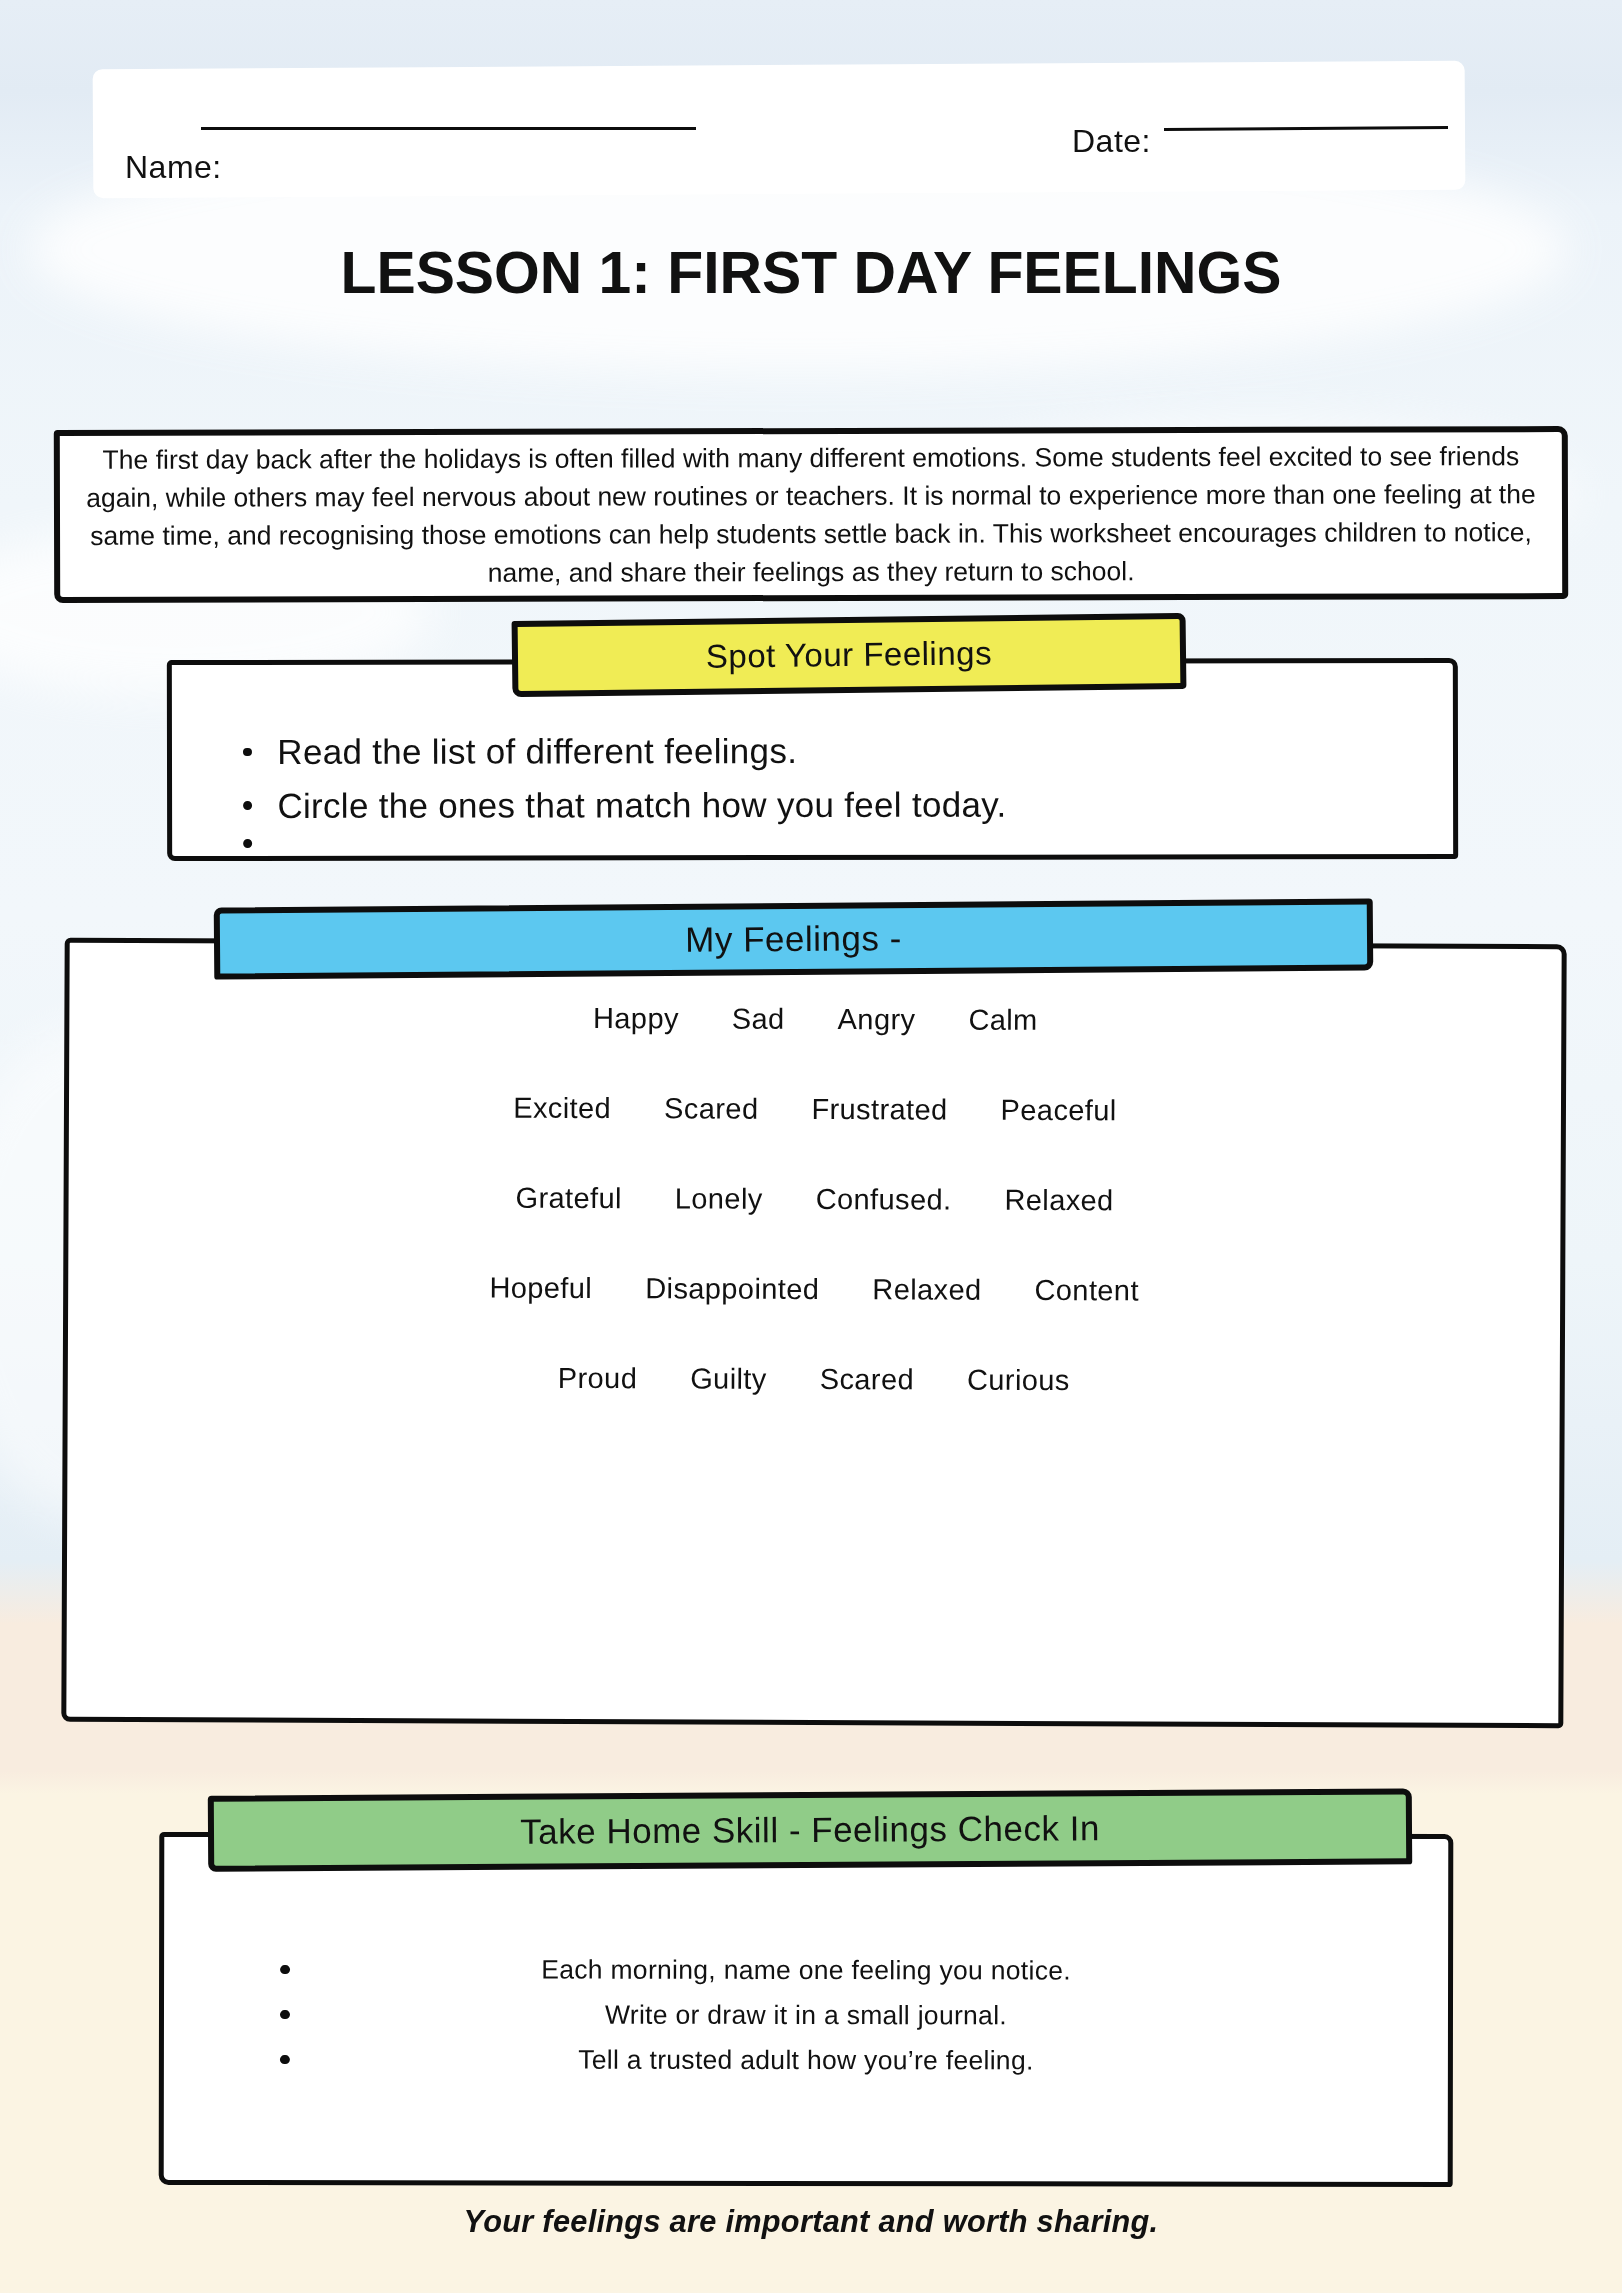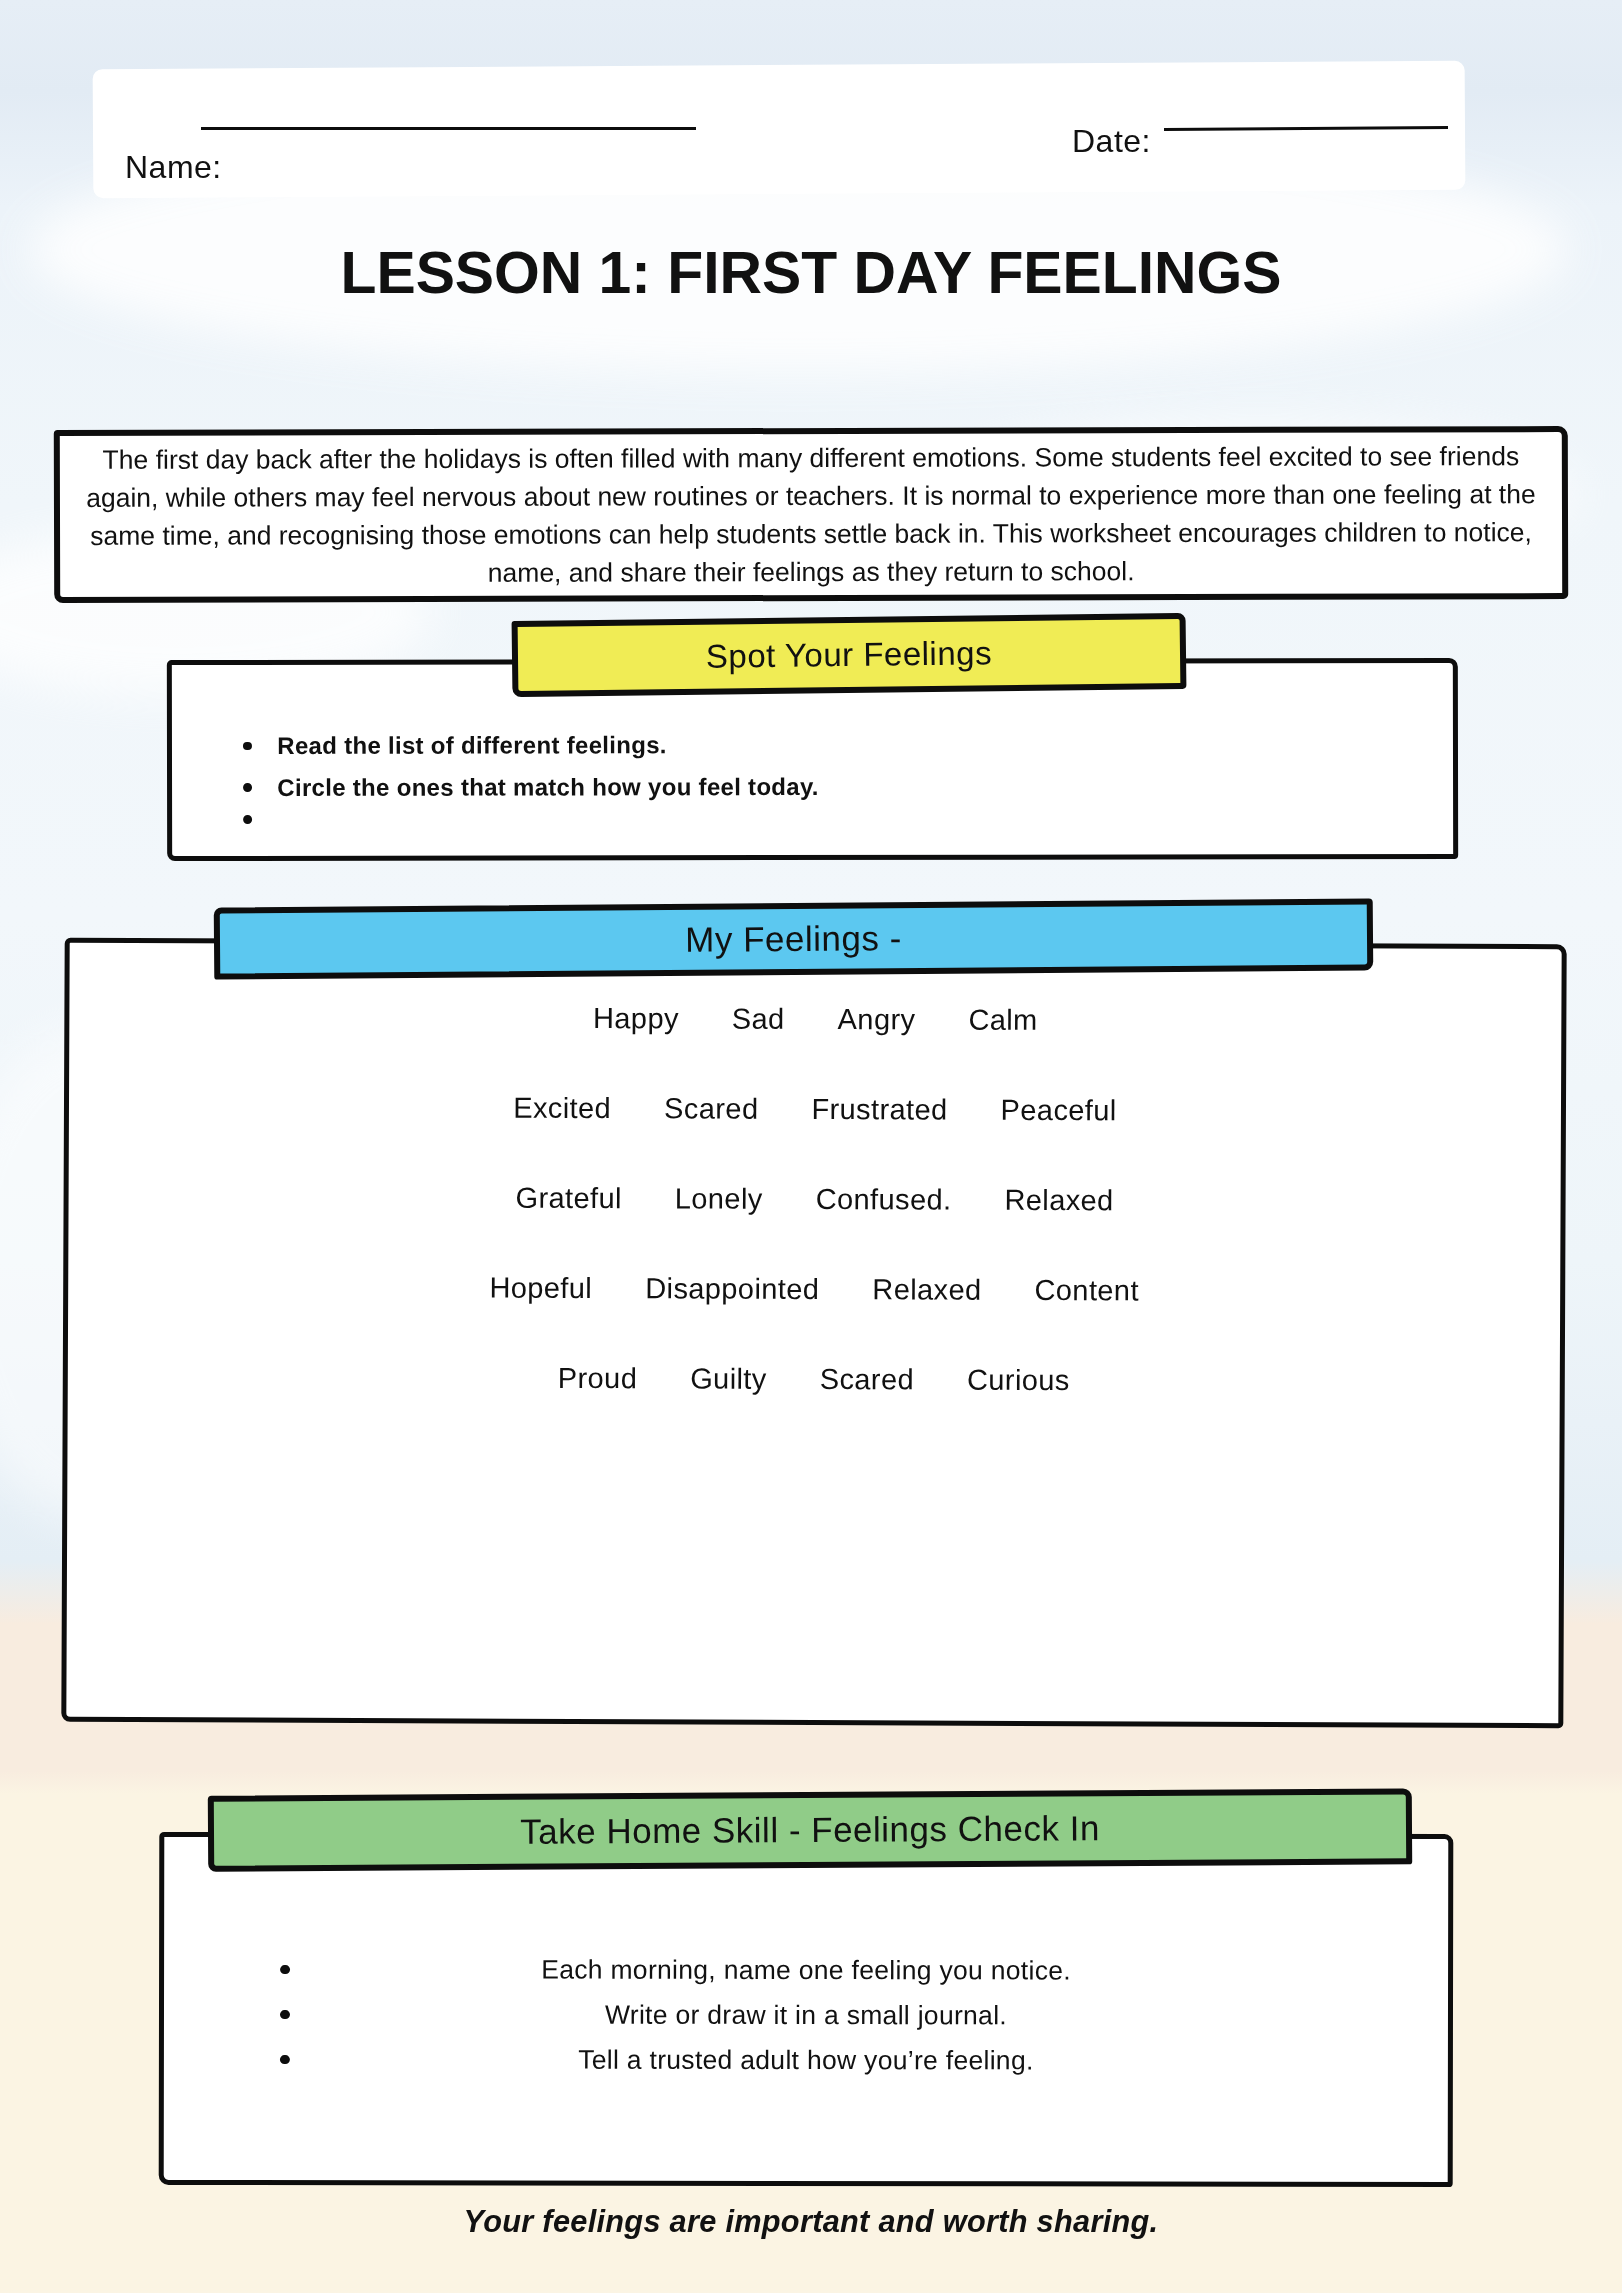--- a/index.html
+++ b/index.html
@@ -65,21 +65,21 @@
     font-size:33px;letter-spacing:0.5px;
   }
   .banner-yellow{left:512px;top:617px;width:674px;height:76px;border-radius:2.9px 7.8px 3.9px 8.8px;transform:rotate(-0.7deg);}
   .banner-blue{left:214px;top:903px;width:1159px;height:72px;font-size:35px;border-radius:7.8px 3.9px 8.8px 2.9px;transform:rotate(-0.45deg);}
   .banner-green{left:208px;top:1792px;width:1204px;height:76px;font-size:35px;border-radius:3.9px 8.8px 2.9px 7.8px;transform:rotate(-0.35deg);}
 
   .spot-box{left:167px;top:659px;width:1291px;height:201px;border-radius:4.9px 8.8px 3.9px 7.8px;transform:rotate(-0.1deg);z-index:2;}
   .spot-list{position:absolute;left:71px;top:67px;}
   .bullet-row{display:flex;align-items:center;margin-bottom:13.7px;}
   .bullet-dot{width:8.8px;height:8.8px;border-radius:50%;background:#0d0d0d;margin-right:25.5px;flex:none;}
-  .bullet-text{font-size:24px;letter-spacing:0.3px;font-weight:bold;}
+  .bullet-text{font-size:35px;letter-spacing:0.3px;}
 
   .feelings-box{left:63px;top:941px;width:1502px;height:784px;border-radius:5.9px 9.8px 4.9px 8.8px;transform:rotate(0.25deg);z-index:2;}
   .feelings-grid{position:absolute;left:0;top:57px;width:100%;}
   .feelings-row{display:flex;justify-content:center;gap:53px;margin-bottom:57px;font-size:29px;letter-spacing:0.4px;}
 
   .takehome-box{left:159px;top:1833px;width:1294px;height:353px;border-radius:4.9px 8.8px 3.9px 9.8px;transform:rotate(0.1deg);z-index:2;}
   .takehome-list{position:absolute;left:0;top:110px;width:100%;}
   .th-row{position:relative;height:45px;display:flex;align-items:center;}
   .th-row .bullet-dot{position:absolute;left:116px;top:17.6px;margin:0;width:9.8px;height:9.8px;}
   .th-text{width:100%;text-align:center;font-size:26.5px;letter-spacing:0.3px;}

